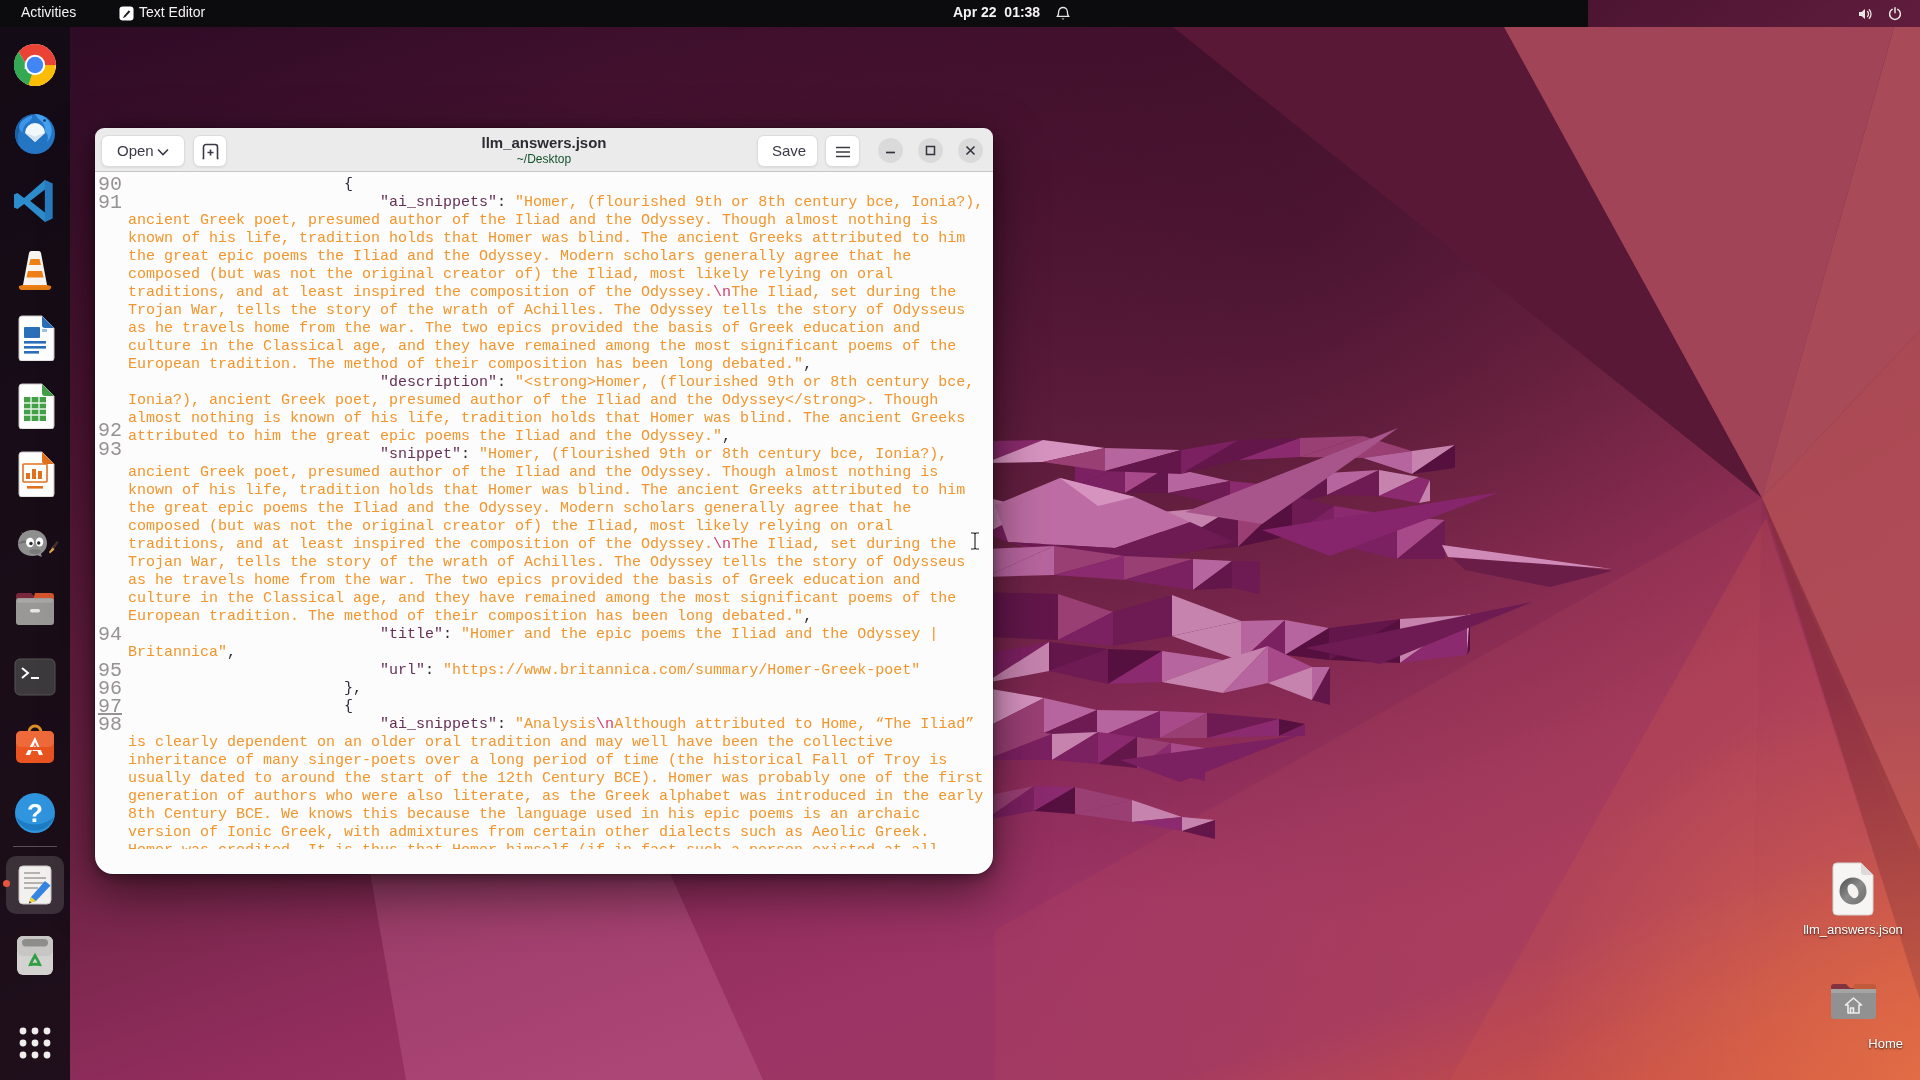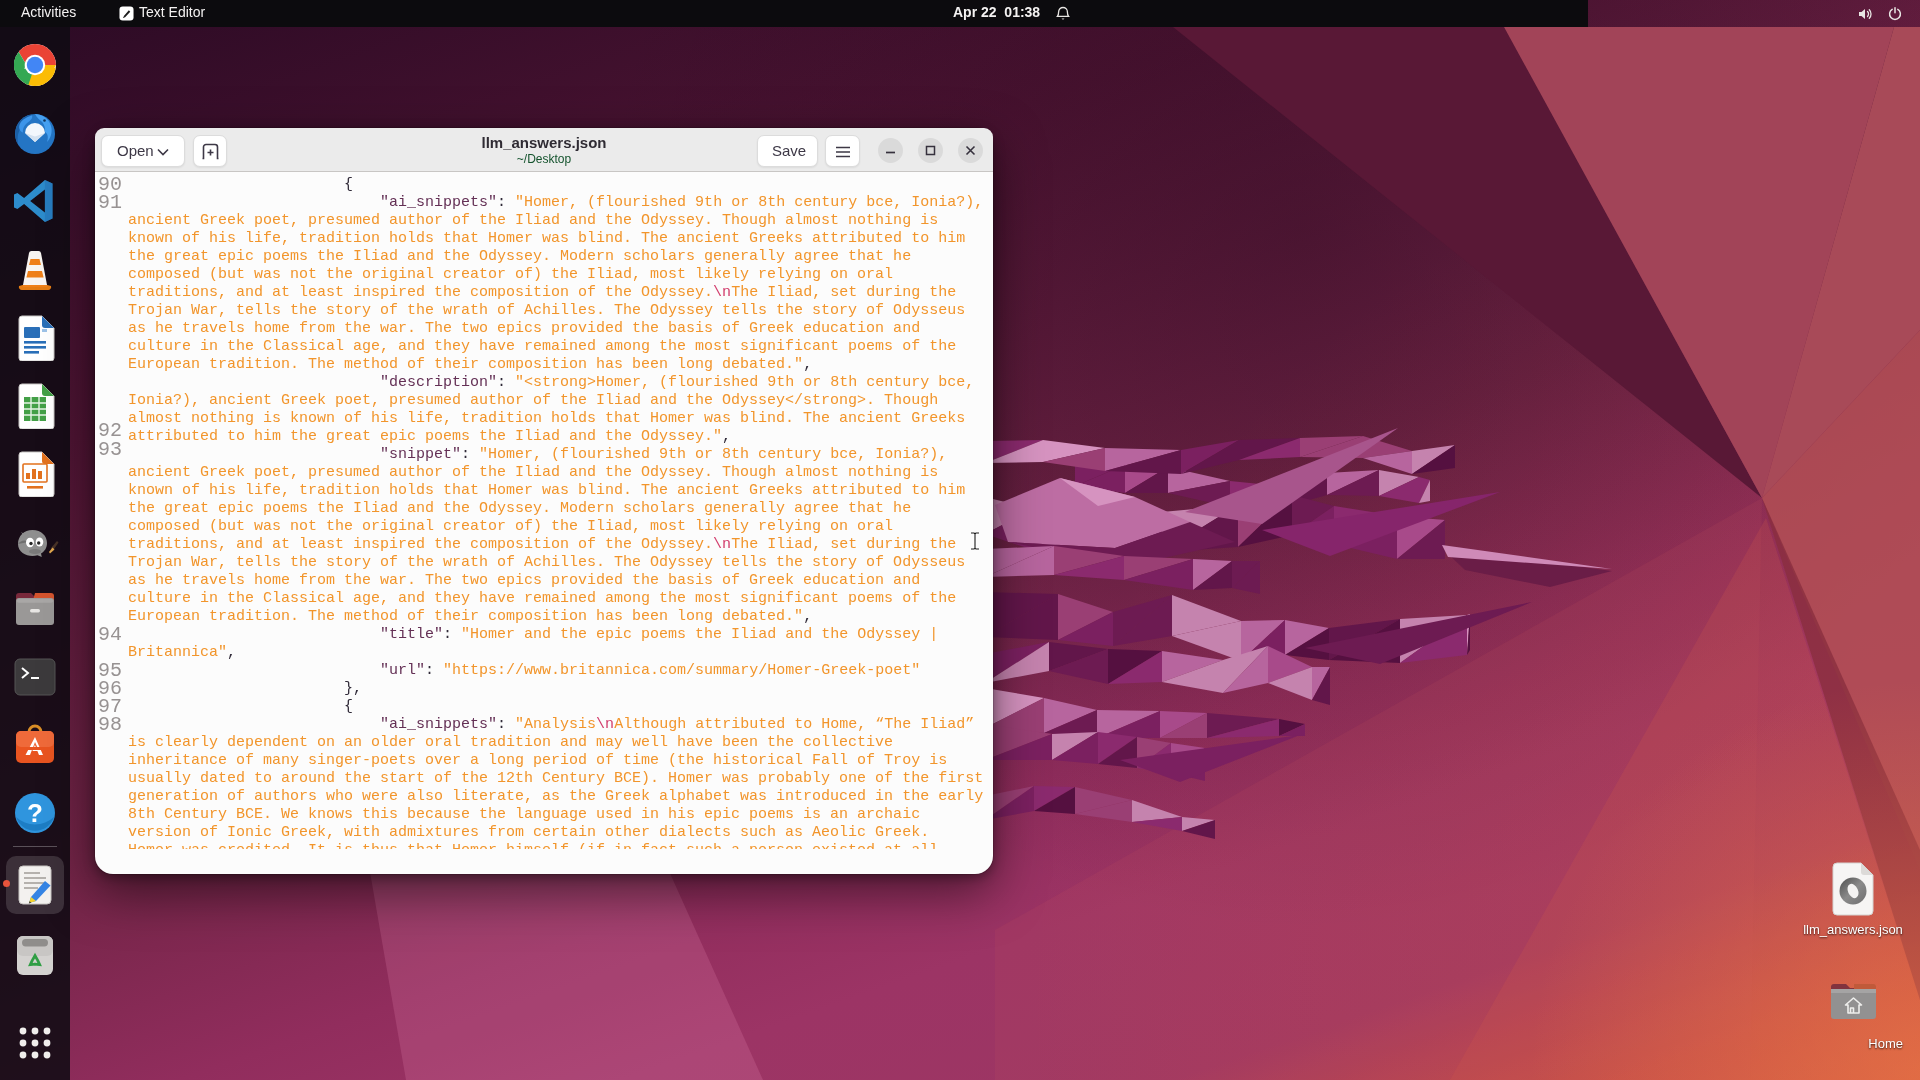--- a/index.html
+++ b/index.html
@@ -451,21 +451,21 @@
 <span class="s">8th Century BCE. We knows this because the language used in his epic poems is an archaic</span>
 <span class="s">version of Ionic Greek, with admixtures from certain other dialects such as Aeolic Greek.</span>
 <span class="s">Homer was credited. It is thus that Homer himself (if in fact such a person existed at all</span></pre>
 <div class="ln" style="top:4px;">90</div>
 <div class="ln" style="top:22px;">91</div>
 <div class="ln" style="top:202px;margin-top:48px;">92</div>
 <div class="ln" style="top:269px;">93</div>
 <div class="ln" style="top:454px;">94</div>
 <div class="ln" style="top:490px;">95</div>
 <div class="ln" style="top:508px;">96</div>
-<div class="ln" style="top:526px;">97</div>
+<div class="ln" style="top:526px;text-decoration:underline;">97</div>
 <div class="ln" style="top:544px;">98</div>
   </div>
 </div>
 
 <div class="dico" style="left:1795px;top:861px;width:116px;">
 <svg width="44" height="56" viewBox="0 0 44 56" style="display:block;margin:0 auto;">
 <path d="M2 6 a4 4 0 0 1 4 -4 h24 l12 12 v36 a4 4 0 0 1 -4 4 h-32 a4 4 0 0 1 -4 -4 Z" fill="#f6f5f4" stroke="#d5d3d1" stroke-width="1"></path>
 <path d="M30 2 l12 12 h-9 a3 3 0 0 1 -3 -3 Z" fill="#dcdad8"></path>
 <defs>
         <linearGradient id="jg" x1="0" y1="0" x2="1" y2="1">

